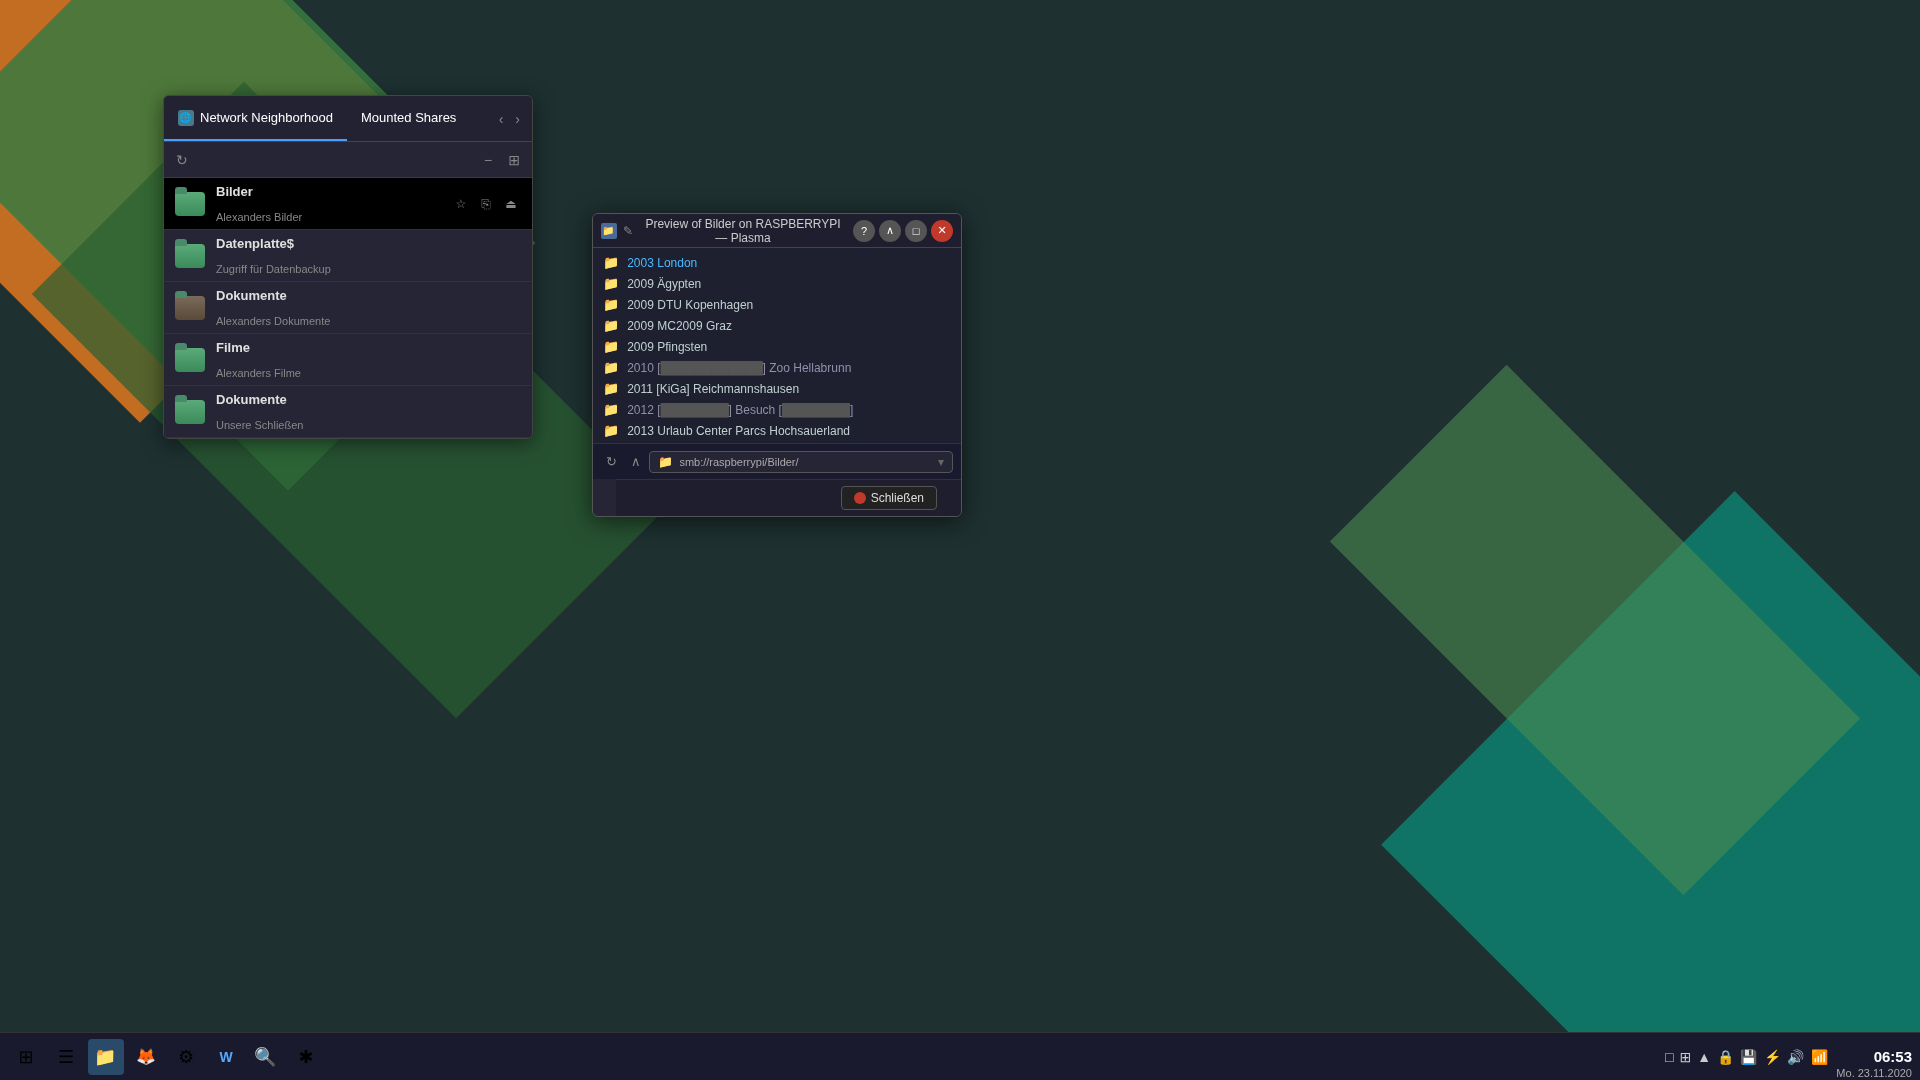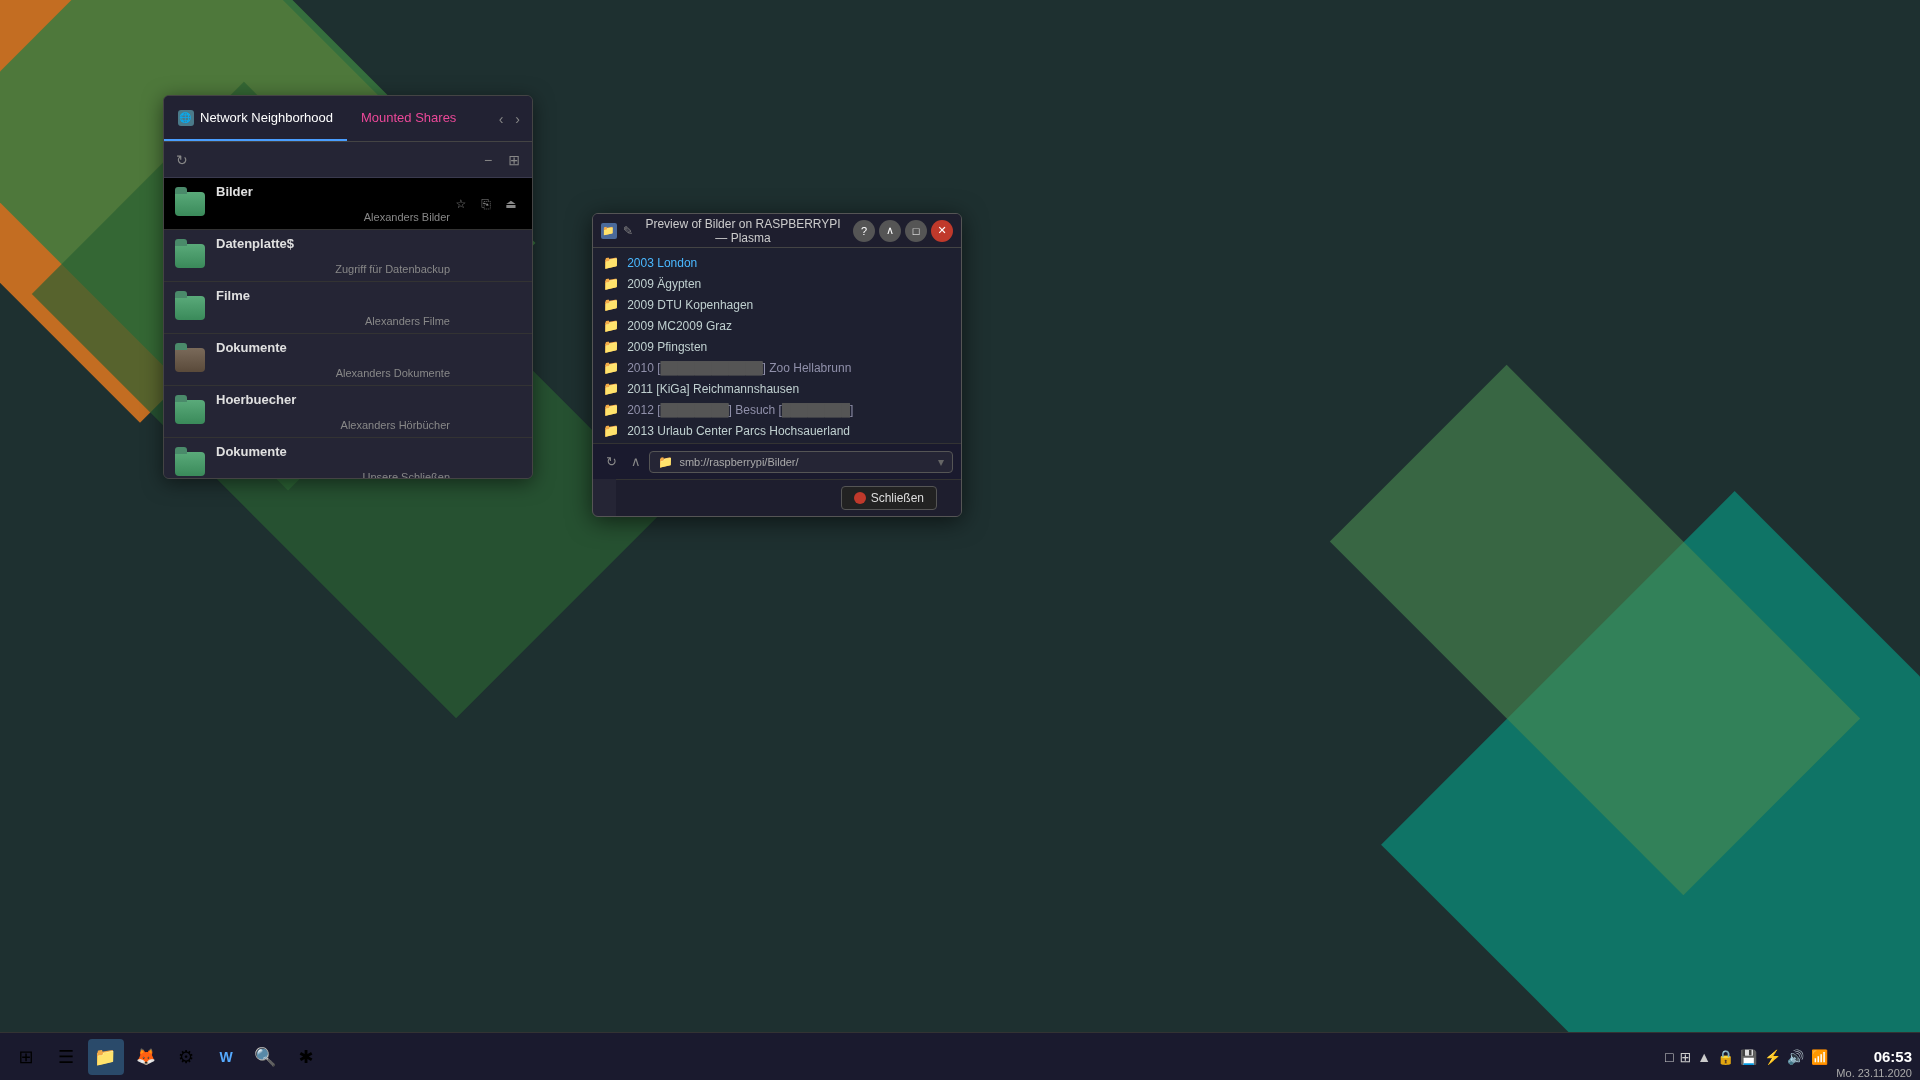--- a/index.html
+++ b/index.html
@@ -149,21 +149,21 @@
       border-bottom: 1px solid #444;
       height: 46px;
     }
     .samba-tab {
       display: flex;
       align-items: center;
       gap: 6px;
       padding: 0 14px;
       height: 100%;
       font-size: 13px;
-      color: #ec4899;
+      color: #ffffff;
       cursor: pointer;
       border-bottom: 2px solid transparent;
       position: relative;
     }
     .samba-tab.active {
       color: #fff;
       border-bottom: 2px solid #4a9eff;
     }
     .samba-tab .tab-icon {
       width: 16px;
@@ -262,21 +262,20 @@
     .share-info { flex: 1; min-width: 0; }
     .share-name {
       font-size: 13px;
       font-weight: 600;
       color: #e0e0e0;
     }
     .share-desc {
       font-size: 11px;
       color: #888;
       margin-top: 12px;
-      text-align: right;
     }
 
     .share-actions {
       display: flex;
       align-items: center;
       gap: 3px;
       opacity: 0;
     }
     .share-item:hover .share-actions,
     .share-item:first-child .share-actions { opacity: 1; }
@@ -512,62 +511,48 @@
       </div>
       <div class="share-actions">
         <button class="action-btn">☆</button>
         <button class="action-btn">⎘</button>
         <button class="action-btn">⏏</button>
       </div>
     </div>
 
     <div class="share-item">
       <div class="share-icon">
-        <div class="share-folder-icon" style="background:linear-gradient(180deg,#5aaa7a,#3a8a5a);"></div>
+        <div class="share-folder-icon" style="background:linear-gradient(180deg,#7a6a5a,#5a4a3a);"></div>
       </div>
       <div class="share-info">
-        <div class="share-name">Filme</div>
-        <div class="share-desc">Alexanders Filme</div>
+        <div class="share-name">Dokumente</div>
+        <div class="share-desc">Alexanders Dokumente</div>
       </div>
       <div class="share-actions">
         <button class="action-btn">☆</button>
         <button class="action-btn">⎘</button>
         <button class="action-btn">⏏</button>
       </div>
     </div>
 
     <div class="share-item">
       <div class="share-icon">
-        <div class="share-folder-icon" style="background:linear-gradient(180deg,#7a6a5a,#5a4a3a);"></div>
+        <div class="share-folder-icon" style="background:linear-gradient(180deg,#5aaa7a,#3a8a5a);"></div>
       </div>
       <div class="share-info">
-        <div class="share-name">Dokumente</div>
-        <div class="share-desc">Alexanders Dokumente</div>
+        <div class="share-name">Filme</div>
+        <div class="share-desc">Alexanders Filme</div>
       </div>
       <div class="share-actions">
         <button class="action-btn">☆</button>
         <button class="action-btn">⎘</button>
         <button class="action-btn">⏏</button>
       </div>
     </div>
 
-    <div class="share-item">
-      <div class="share-icon">
-        <div class="share-folder-icon" style="background:linear-gradient(180deg,#5aaa7a,#3a8a5a);"></div>
-      </div>
-      <div class="share-info">
-        <div class="share-name">Hoerbuecher</div>
-        <div class="share-desc">Alexanders Hörbücher</div>
-      </div>
-      <div class="share-actions">
-        <button class="action-btn">☆</button>
-        <button class="action-btn">⎘</button>
-        <button class="action-btn">⏏</button>
-      </div>
-    </div>
 
     <div class="share-item">
       <div class="share-icon">
         <div class="share-folder-icon" style="background:linear-gradient(180deg,#5aaa7a,#3a8a5a);"></div>
       </div>
       <div class="share-info">
         <div class="share-name">Dokumente</div>
         <div class="share-desc">Unsere Schließen</div>
       </div>
       <div class="share-actions">

